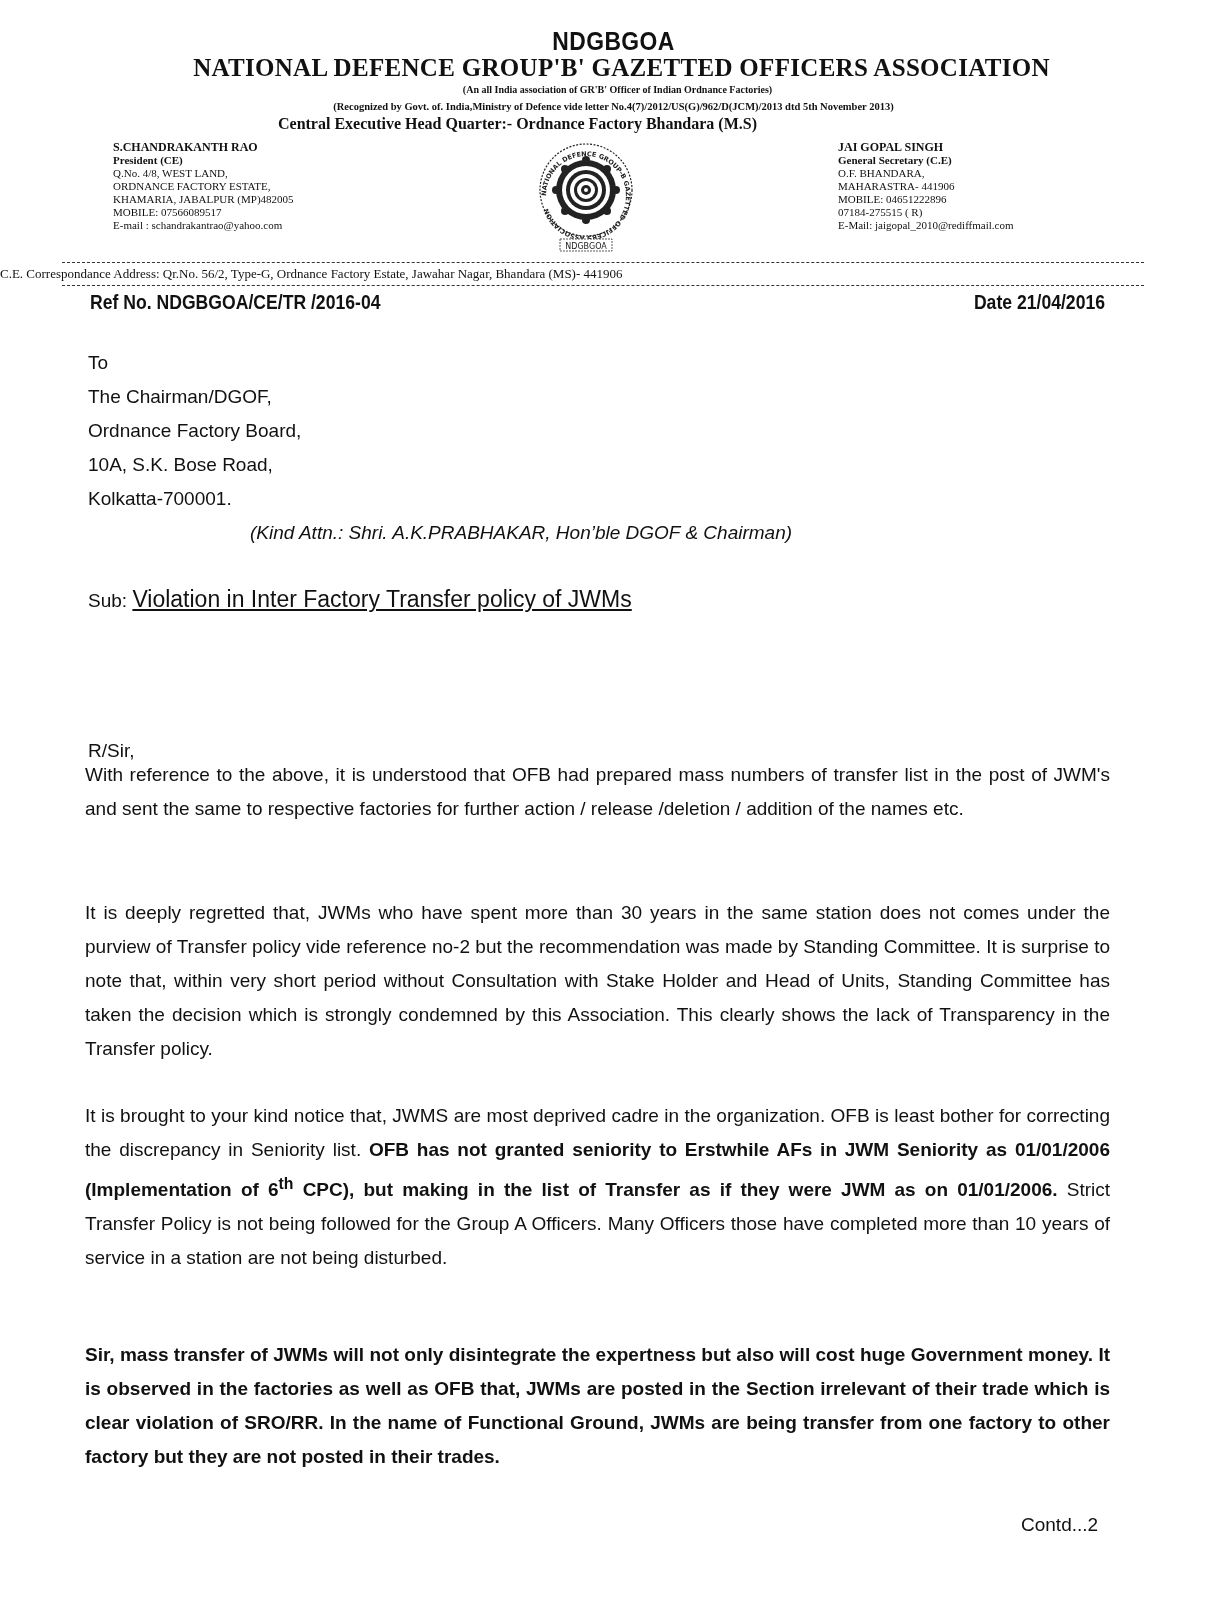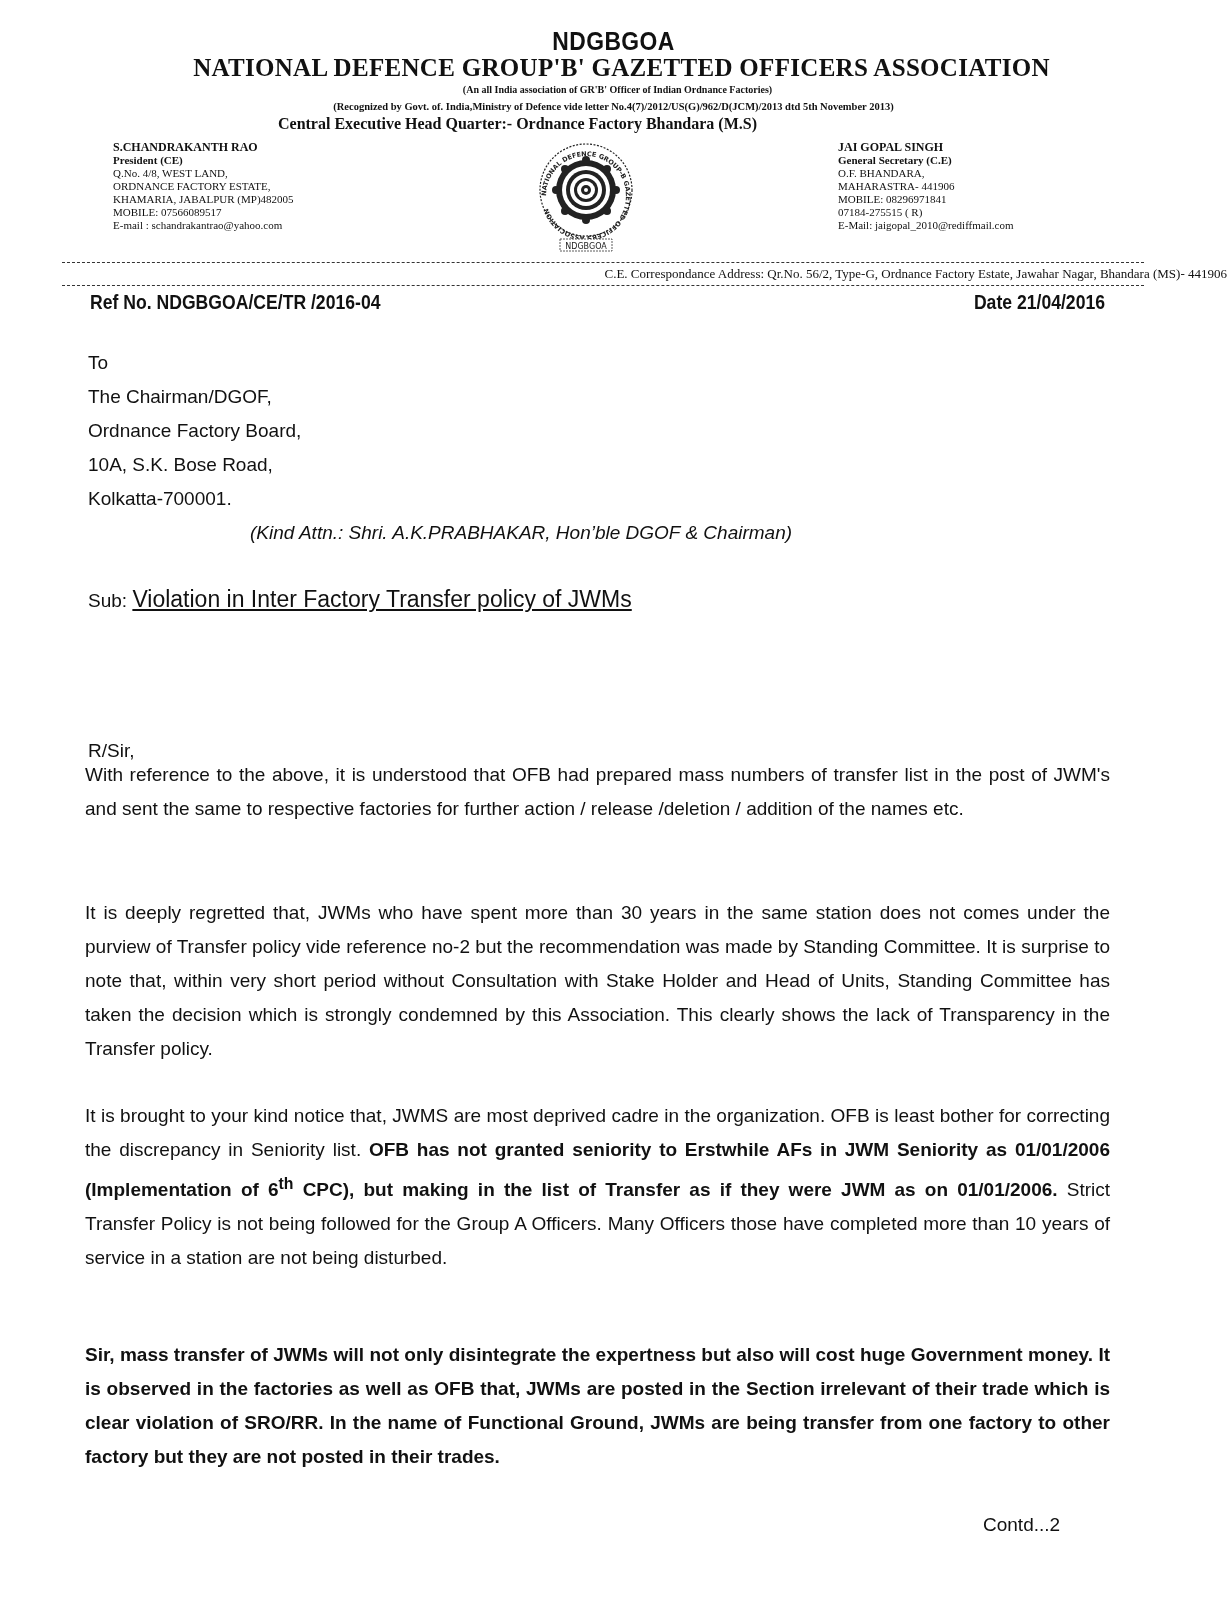--- a/index.html
+++ b/index.html
@@ -21,21 +21,21 @@
     .contact .name { font-size: 12px; font-weight: bold; }
     .contact .role { font-weight: bold; }
     #left-contact { left: 113px; top: 141px; }
     #right-contact { left: 838px; top: 141px; }
 
     #logo { left: 530px; top: 140px; width: 112px; height: 112px; }
 
     .dashline { left: 62px; width: 1082px; height: 0; border-top: 1.5px dashed #333; }
     #line1 { top: 262px; }
     #line2 { top: 285px; }
-    #corr-address { left: 0; width: 1227px; top: 266px; text-align: right; font-size: 13px; }
+    #corr-address { left: 0; width: 1227px; top: 266px; text-align: left; font-size: 13px; }
 
     #ref-no { left: 90px; top: 291px; font-size: 20px; font-weight: bold; transform: scaleX(0.88); transform-origin: left top; }
     #ref-date { right: 122px; top: 291px; font-size: 20px; font-weight: bold; transform: scaleX(0.88); transform-origin: right top; }
 
     .body-text { font-size: 19px; line-height: 34px; }
     #addr-block { left: 88px; top: 346px; }
     #kind-attn { left: 250px; top: 516px; font-style: italic; }
 
     #subject { left: 88px; top: 586px; font-size: 19px; }
     #subject .sub-text { font-size: 23px; text-decoration: underline; }
@@ -46,21 +46,21 @@
 
     #salutation { left: 88px; top: 740px; font-size: 19px; }
 
     .para { left: 85px; width: 1025px; font-size: 19px; line-height: 34px; text-align: justify; }
     #para1 { top: 758px; }
     #para2 { top: 896px; }
     #para3 { top: 1099px; }
     #para4 { top: 1338px; font-weight: bold; }
     .b { font-weight: bold; }
 
-    #contd { left: 983px; top: 1514px; font-size: 19px; }
+    #contd { left: 1021px; top: 1514px; font-size: 19px; }
   </style>
 </head>
 <body>
 
 <div id="org-short" class="abs cond">NDGBGOA</div>
 <div id="org-name" class="abs serif">NATIONAL DEFENCE GROUP'B' GAZETTED OFFICERS ASSOCIATION</div>
 <div id="org-desc" class="abs serif">(An all India association of GR'B' Officer of Indian Ordnance Factories)</div>
 <div id="org-recog" class="abs serif">(Recognized by Govt. of. India,Ministry of Defence vide letter No.4(7)/2012/US(G)/962/D(JCM)/2013 dtd 5th November 2013)</div>
 <div id="org-hq" class="abs serif">Central Executive Head Quarter:- Ordnance Factory Bhandara (M.S)</div>
 
@@ -104,21 +104,21 @@
     <rect x="30" y="99" width="52" height="12" fill="#fff" stroke="#333" stroke-width="0.8" stroke-dasharray="2 1"></rect>
     <text x="56" y="108.5" font-size="8" text-anchor="middle" fill="#222" font-family="DejaVu Sans, sans-serif">NDGBGOA</text>
   </svg>
 </div>
 
 <div id="right-contact" class="abs contact serif">
   <div class="name">JAI GOPAL SINGH</div>
   <div class="role">General Secretary (C.E)</div>
   <div>O.F. BHANDARA,</div>
   <div>MAHARASTRA- 441906</div>
-  <div>MOBILE: 08296971841</div>
+  <div>MOBILE: 04651222896</div>
   <div>07184-275515 ( R)</div>
   <div>E-Mail: jaigopal_2010@rediffmail.com</div>
 </div>
 
 <div id="line1" class="abs dashline"></div>
 <div id="corr-address" class="abs serif">C.E. Correspondance Address: Qr.No. 56/2, Type-G, Ordnance Factory Estate, Jawahar Nagar, Bhandara (MS)- 441906</div>
 <div id="line2" class="abs dashline"></div>
 
 <div id="ref-no" class="abs cond">Ref No. NDGBGOA/CE/TR /2016-04</div>
 <div id="ref-date" class="abs cond">Date 21/04/2016</div>

